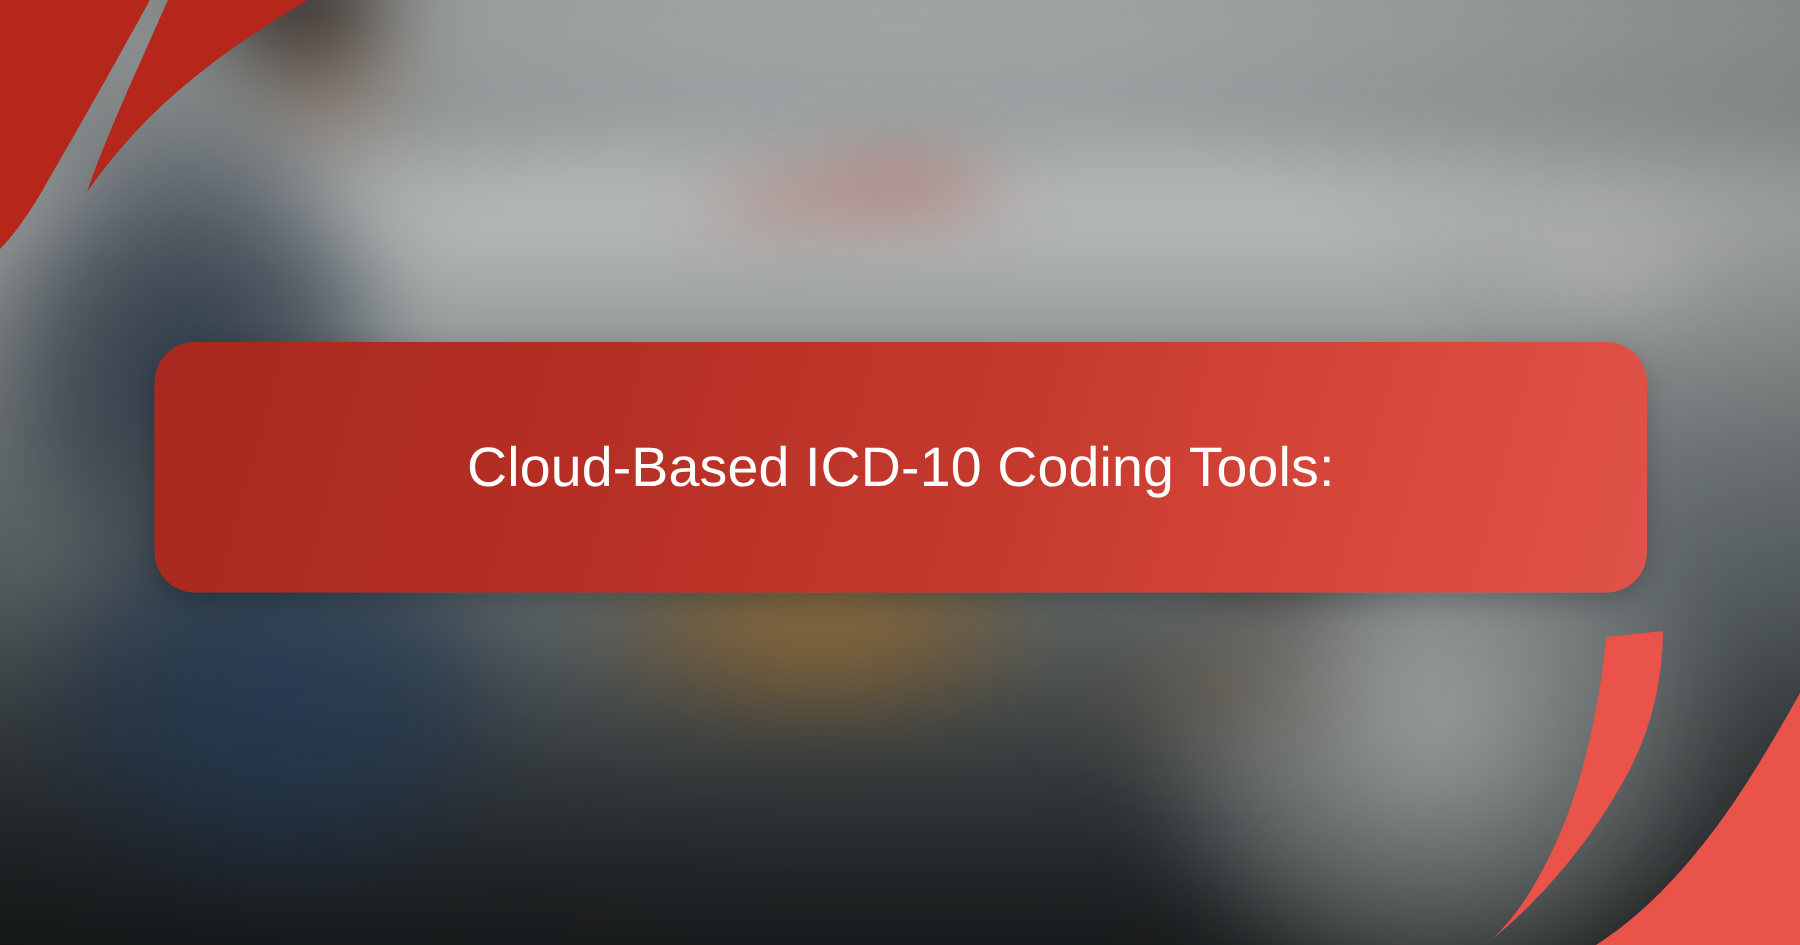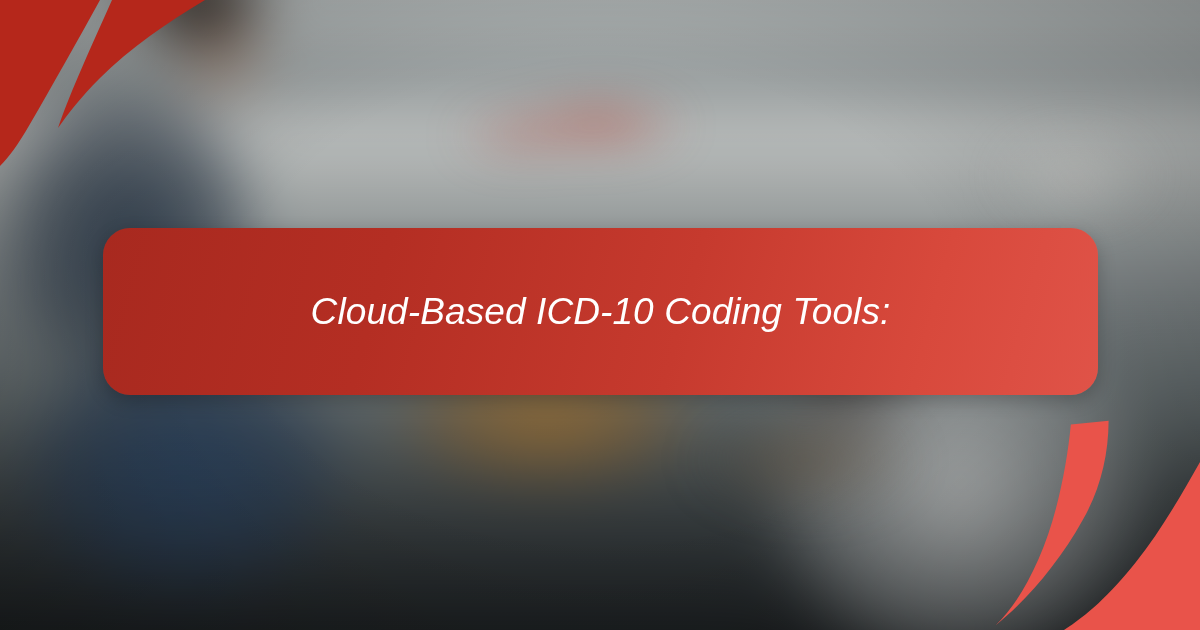--- a/index.html
+++ b/index.html
@@ -94,21 +94,20 @@
     top: 228px;
     width: 995px;
     height: 167px;
     border-radius: 27px;
     background: linear-gradient(105deg, #a8291f 0%, #b42e23 28%, #c63a2e 58%, #d8493c 82%, #e05348 100%);
     box-shadow: 0 6px 18px rgba(0,0,0,0.22);
     display: flex;
     flex-direction: column;
     align-items: center;
     justify-content: center;
-    font-style: italic;
   }
   .title-line {
     color: #ffffff;
     font-size: 37px;
     font-weight: 400;
     line-height: 57px;
     letter-spacing: 0.1px;
     text-align: center;
     white-space: nowrap;
   }

